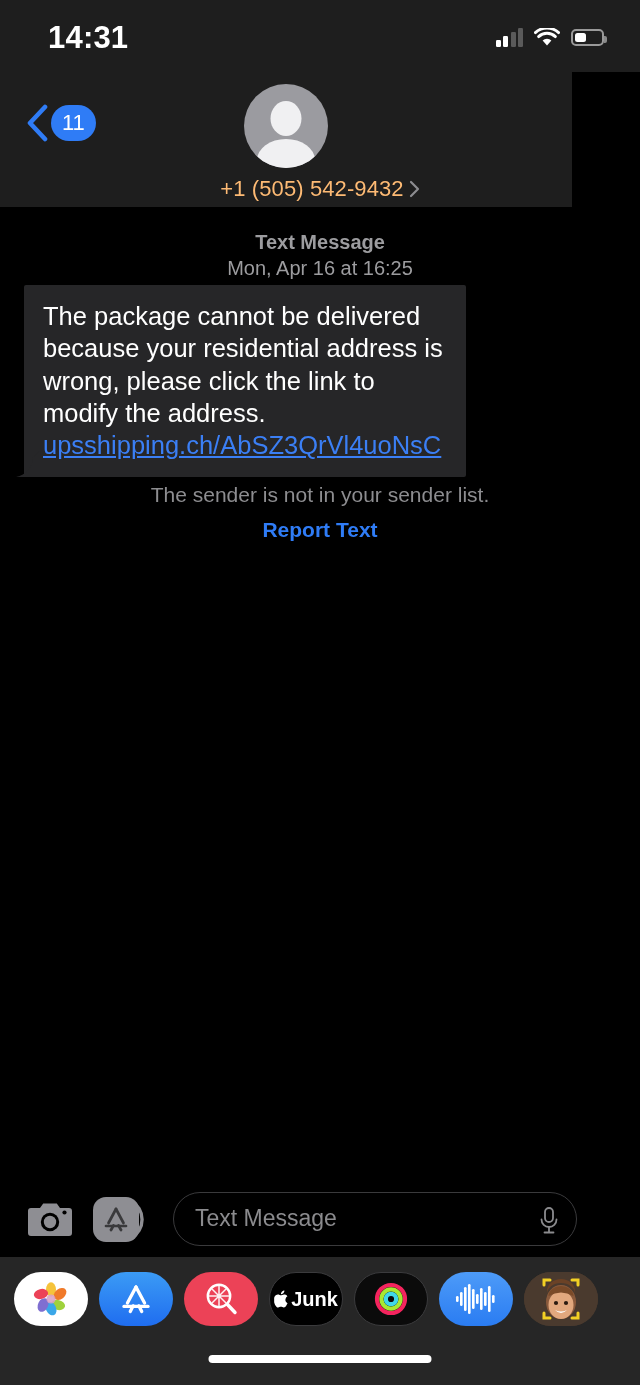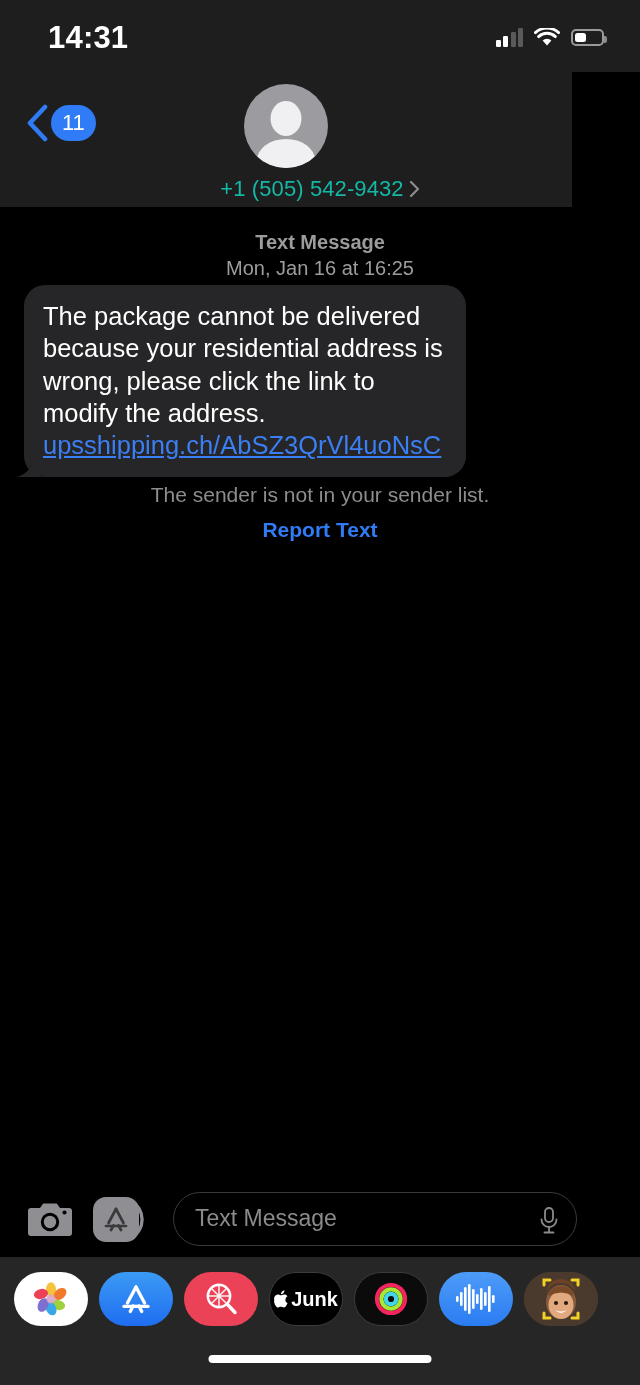--- a/index.html
+++ b/index.html
@@ -61,37 +61,37 @@
   }
   .av-head { position:absolute; left:50%; transform:translateX(-50%); top:17px;
              width:31px; height:35px; border-radius:50%; background:#f0f0f2; }
   .av-body { position:absolute; left:50%; transform:translateX(-50%); bottom:-13px;
              width:58px; height:42px; border-radius:50% 50% 45% 45%; background:#f0f0f2; }
   .contact {
     position:absolute; left:0; top:104px; width:640px;
     display:flex; align-items:center; justify-content:center; gap:5px;
     cursor:pointer;
   }
-  .contact-name { font-size:22px; color:#14b8a6; letter-spacing:0.1px; }
+  .contact-name { font-size:22px; color:#fdba74; letter-spacing:0.1px; }
   .contact-chevron { width:11px; height:18px; }
 
   
   .convo { position:absolute; top:207px; left:0; width:640px; bottom:1180px;
            background:#000; }
   .meta {
     position:absolute; top:22px; left:0; width:640px; text-align:center;
     line-height:1.32;
   }
   .meta-kind { font-size:20px; color:#9c9c9f; font-weight:600; }
   .meta-date { font-size:20px; color:#9c9c9f; }
 
   .bubble-wrap { position:absolute; top:78px; left:24px; }
   .bubble {
     position:relative; max-width:442px; background:#262628;
-    border-radius:21px; padding:15px 19px 16px 19px;
+    border-radius:2px; padding:15px 19px 16px 19px;
   }
   .bubble-text {
     font-size:25.5px; line-height:1.265; color:#ffffff;
     word-break:break-word;
   }
   .bubble-text a { color:#3b7ff5; text-decoration:underline;
                    text-underline-offset:2px; }
   .bubble-tail {
     position:absolute; left:-8px; bottom:0; width:24px; height:26px;
     overflow:hidden;
@@ -202,21 +202,21 @@
       <svg class="contact-chevron" viewBox="0 0 11 18">
         <path d="M2 2 L9 9 L2 16" stroke="#8c8c90" stroke-width="2.2" fill="none" stroke-linecap="round" stroke-linejoin="round"></path>
       </svg>
     </div>
   </div>
 
   <div class="convo">
 
     <div class="meta">
       <div class="meta-kind">Text Message</div>
-      <div class="meta-date">Mon, Jan 16 at 16:25</div>
+      <div class="meta-date">Mon, Apr 16 at 16:25</div>
     </div>
 
     <div class="bubble-wrap">
       <div class="bubble">
         <div class="bubble-text">
           <span>The package cannot be delivered because your residential address is wrong, please click the link to modify the address. </span><a href="#">upsshipping.ch/AbSZ3QrVl4uoNsC</a>
         </div>
         <div class="bubble-tail">
           <svg width="24" height="26" viewBox="0 0 24 26">
             <path d="M24 0 L24 26 L0 26 C10 24 17 16 17 6 Z" fill="#262628"></path>

